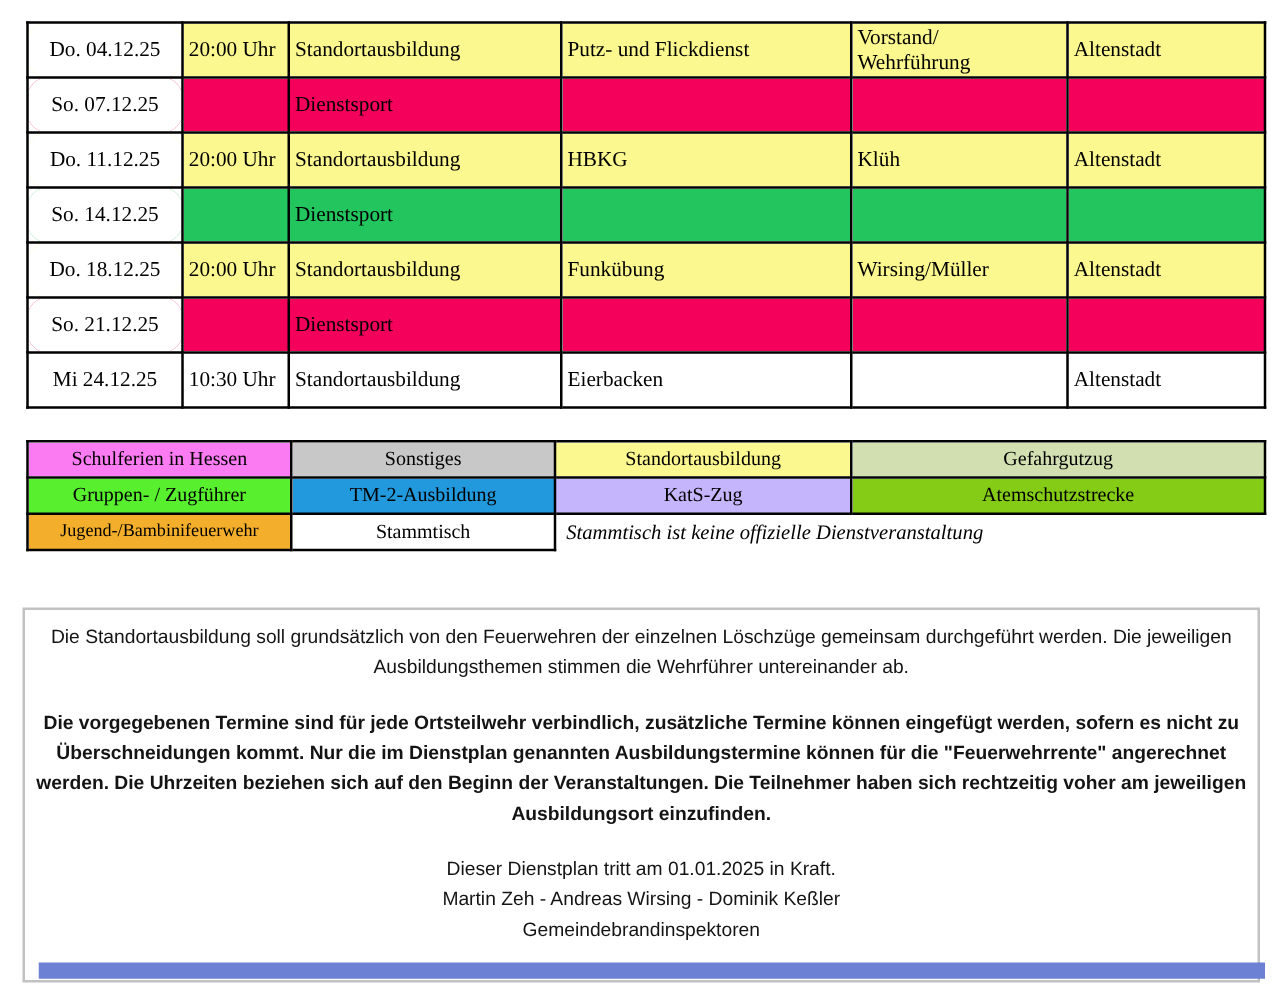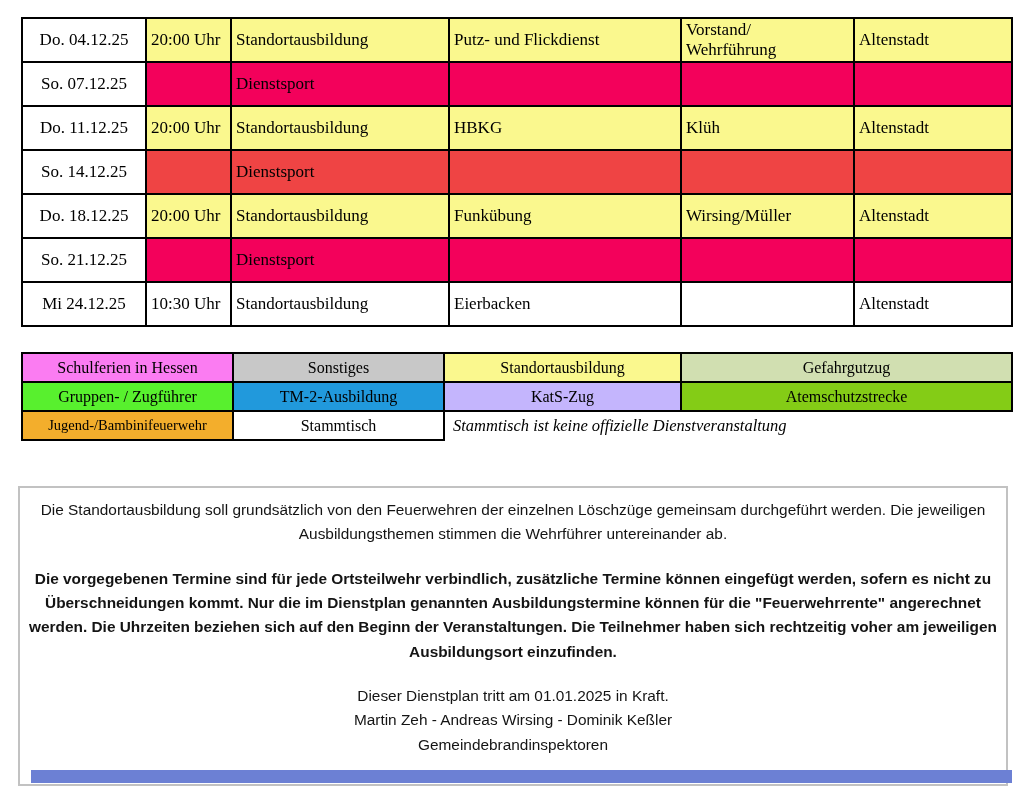--- a/index.html
+++ b/index.html
@@ -7,21 +7,21 @@
     width:1024px;height:788px;background:#ffffff;position:relative;overflow:hidden;
     font-family:"Liberation Serif", serif;color:#000;
   }
   
   table{border-collapse:collapse;}
   .schedule-table{position:absolute;left:21px;top:17px;width:990px;table-layout:fixed;}
   .schedule-table td{
     border:2px solid #000;height:42px;vertical-align:middle;
     font-size:17px;padding:0 4px;overflow:hidden;
   }
-  .schedule-table td.c-date{background:#ffffff !important;text-align:center;padding:0;}
+  .schedule-table td.c-date{background:#ffffff !important;text-align:center;padding:0;border-radius:16px;}
   .pre{white-space:pre-line;line-height:1.15;}
   
   .legend-table{position:absolute;left:21px;top:352px;width:990px;table-layout:fixed;}
   .legend-table td{
     border:2px solid #000;height:27px;vertical-align:middle;
     font-size:16px;text-align:center;padding:0 2px;overflow:hidden;
   }
   .legend-table td.legend-small{font-size:14.5px;}
   .legend-table td.legend-note{
     border:none;background:#fff;text-align:left;font-style:italic;
@@ -71,21 +71,21 @@
       <td></td>
     </tr>
     <tr style="background-color: rgb(250, 248, 142);">
       <td class="c-date">Do. 11.12.25</td>
       <td>20:00 Uhr</td>
       <td>Standortausbildung</td>
       <td>HBKG</td>
       <td>Klüh</td>
       <td>Altenstadt</td>
     </tr>
-    <tr style="background-color: #ef4444;">
+    <tr style="background-color: #22c55e;">
       <td class="c-date">So. 14.12.25</td>
       <td></td>
       <td>Dienstsport</td>
       <td></td>
       <td></td>
       <td></td>
     </tr>
     <tr style="background-color: rgb(250, 248, 142);">
       <td class="c-date">Do. 18.12.25</td>
       <td>20:00 Uhr</td>

